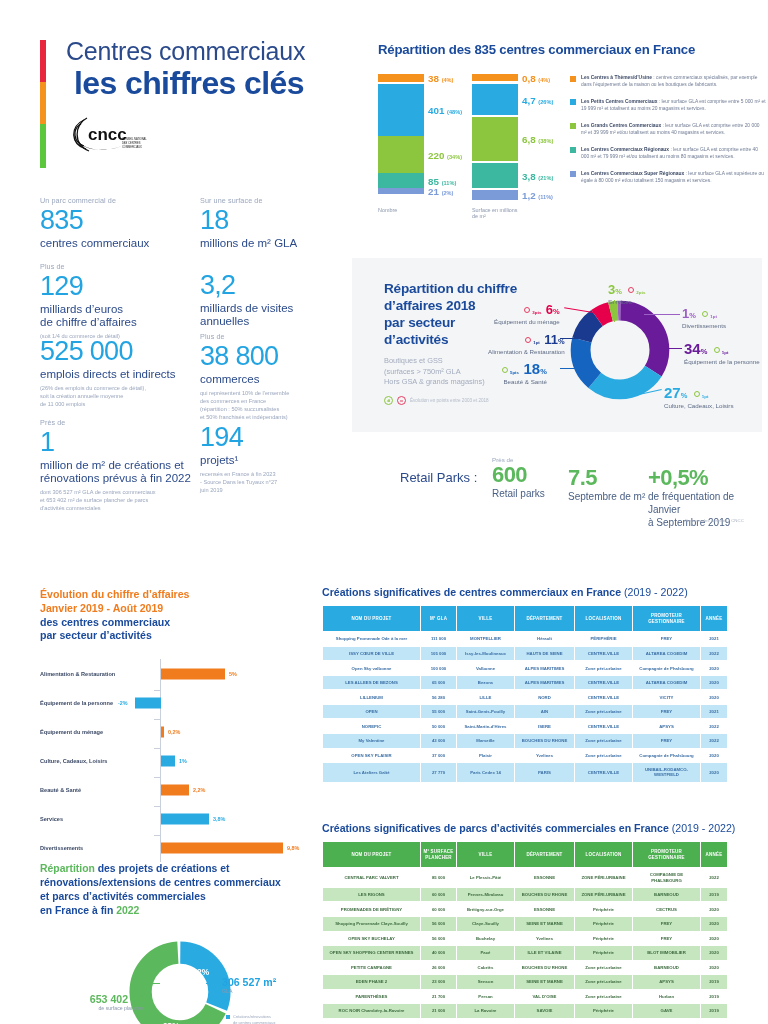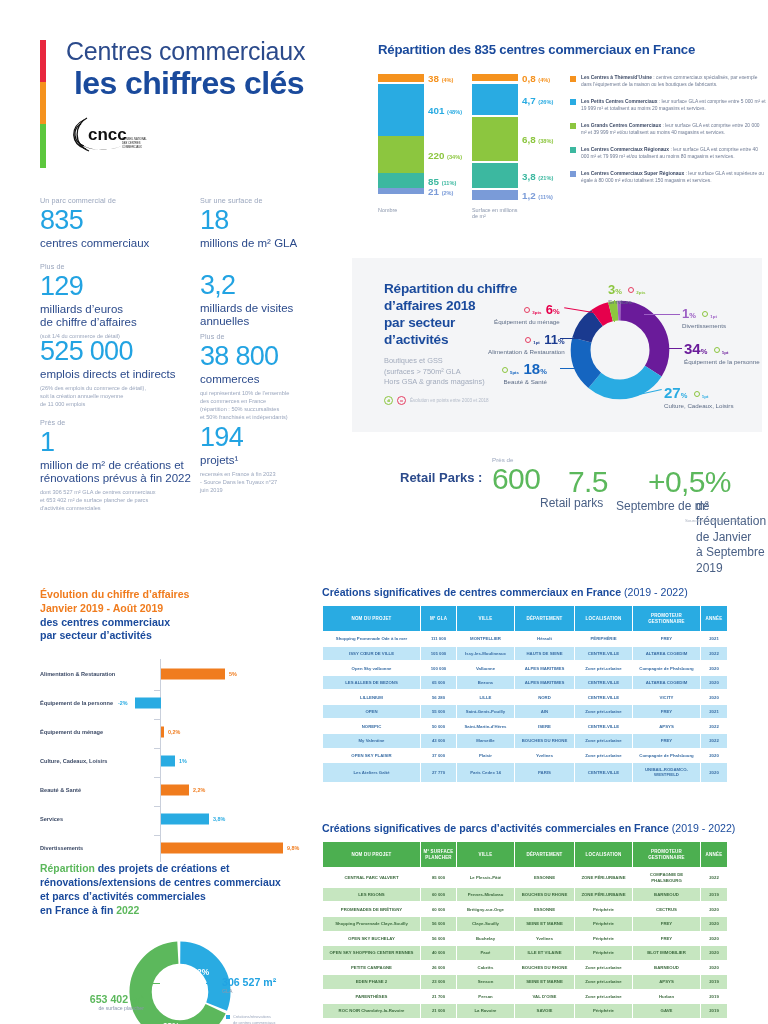--- a/index.html
+++ b/index.html
@@ -63,25 +63,25 @@
   .pmc.plus::after { top: 2px; bottom: 2px; left: 50%; width: 1px; transform: translateX(-50%); }
   .donut-lbl { position: absolute; white-space: nowrap; }
   .donut-lbl .v { font-size: 13px; font-weight: 700; }
   .donut-lbl .u { font-size: 7.5px; font-weight: 700; }
   .donut-lbl .n { font-size: 6.2px; display: block; margin-top: 0px; }
   .donut-lbl .dpt { font-size: 4.4px; font-weight: 700; }
   .leader { position: absolute; background: #4a5568; height: 1px; }
 
   
   .rp { position: absolute; left: 400px; top: 452px; width: 362px; }
-  .rp-lbl { position: absolute; left: 0; top: 18px; font-size: 13px; font-weight: 700; color: #2b4a8b; }
+  .rp-lbl { position: absolute; left: 0; top: 18px; font-size: 13px; font-weight: 400; color: #2b4a8b; }
   .rp-i { position: absolute; }
   .rp-i .pre { font-size: 6.2px; color: #9aa6bd; }
-  .rp-i .num { font-size: 30px; font-weight: 400; color: #5cb85c; line-height: 1.05; letter-spacing: -.6px; }
-  .rp-i .lab { font-size: 12px; color: #4a6085; line-height: 1.3; margin-top: 1px; margin-left: 48px; }
+  .rp-i .num { font-size: 22px; font-weight: 700; color: #5cb85c; line-height: 1.05; letter-spacing: -.6px; }
+  .rp-i .lab { font-size: 10px; color: #4a6085; line-height: 1.3; margin-top: 1px; }
   .src { position: absolute; left: 285px; top: 66px; font-size: 4.4px; color: #aab2c0; }
 
   
   .ev { position: absolute; left: 40px; top: 588px; width: 280px; }
   .ev-t1 { font-size: 10.6px; font-weight: 700; color: #f07c1e; line-height: 1.3; }
   .ev-t2 { font-size: 10.6px; font-weight: 700; color: #1a4a9c; line-height: 1.3; }
   .evchart { position: relative; margin-top: 16px; height: 205px; }
   .ev-axis { position: absolute; left: 120px; top: 0; width: 1px; height: 203px; background: #c9cfdb; }
   .ev-row { position: absolute; left: 0; width: 280px; height: 26px; }
   .ev-name { position: absolute; left: 0; top: 50%; transform: translateY(-50%);

